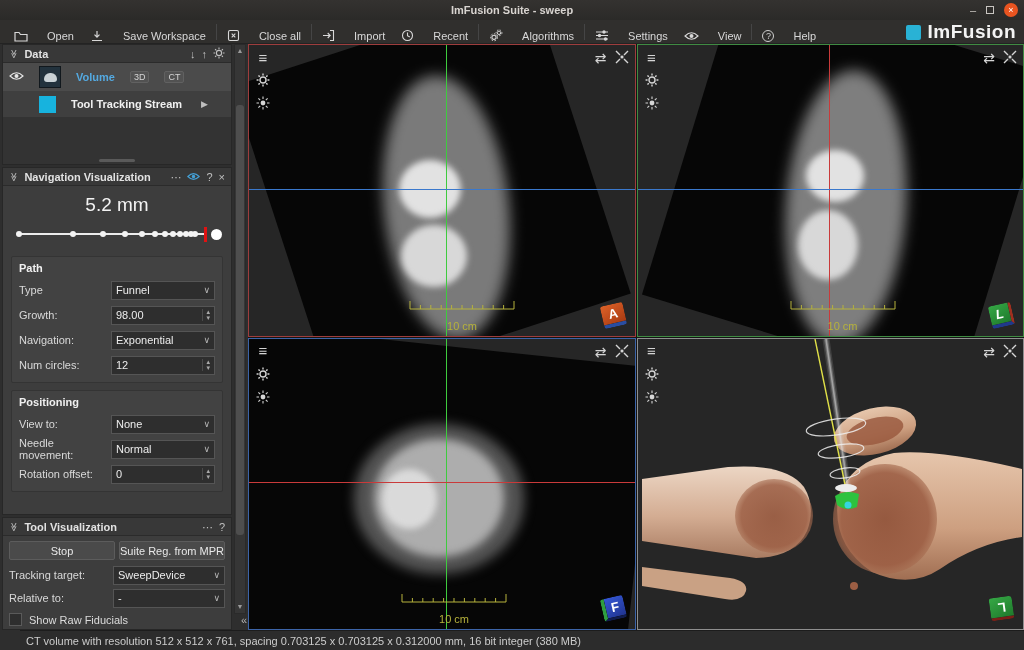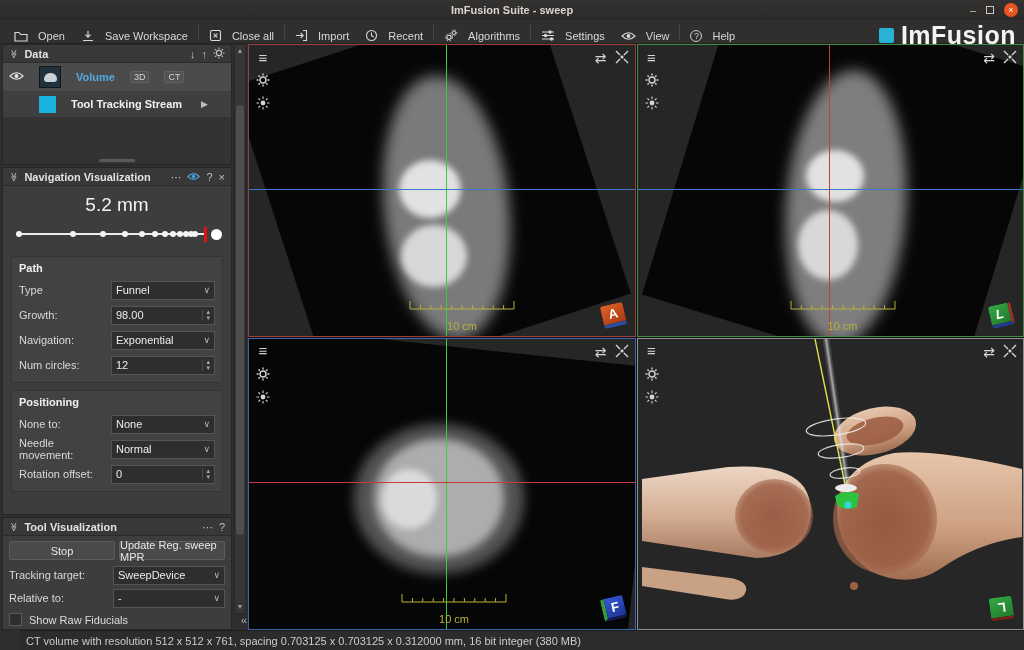--- a/index.html
+++ b/index.html
@@ -14,35 +14,35 @@
     background:linear-gradient(#343230,#2b2a28); display:flex; align-items:center; }
   .tb-title { flex:1; text-align:center; font-weight:bold; font-size:11px; color:#d8d4d0; }
   .winbtns { position:absolute; right:6px; top:0; height:20px; display:flex; align-items:center; gap:10px; }
   .wb { color:#c9c5c1; font-size:11px; line-height:10px; cursor:default; }
   .wb-max { width:8px; height:8px; border:1px solid #c9c5c1; }
   .wb-close { width:14px; height:14px; border-radius:50%; background:#e95420; color:#fff;
     display:flex; align-items:center; justify-content:center; font-size:9px; }
   
   .toolbar { position:absolute; left:0; top:20px; width:1024px; height:24px; background:#302f2d;
     border-bottom:1px solid #232323; display:flex; align-items:center; padding:0 6px; }
-  .titem { display:flex; align-items:center; gap:10px; padding:0 8px; height:22px; color:#d8d8d8; white-space:nowrap;margin-top:8px; }
+  .titem { display:flex; align-items:center; gap:19px; padding:0 8px; height:22px; color:#d8d8d8; white-space:nowrap;margin-top:8px; }
   .titem svg { display:block; }
   .tsep { width:1px; height:16px; background:#1f1f1f; border-right:1px solid #454545; margin:0 2px; }
   .circ-q { width:12px; height:12px; border:1px solid #cfcfcf; border-radius:50%; font-size:9px;
     display:flex; align-items:center; justify-content:center; color:#cfcfcf; }
   .streambox { display:flex; align-items:center; margin-left:2px; }
   .stream-label { background:#3b3b3b; border:1px solid #272727; color:#cfcfcf; padding:3px 12px 3px 8px; height:20px; }
   .pbtn { width:27px; height:20px; display:flex; align-items:center; justify-content:center; gap:3px; }
   .pause-bar { width:4px; height:12px; background:#f2f2f2; }
   .stop-sq { width:12px; height:12px; background:#f2f2f2; }
   .rec-dot { width:12px; height:12px; border-radius:50%; background:#7d7d7d; }
   .arrow-sw { color:#d8d8d8; font-size:14px; }
   .logo { position:absolute; right:8px; top:21px; display:flex; align-items:center; gap:7px; }
   .logo-sq { width:15px; height:15px; background:#29b2d5; border-radius:2px; }
-  .logo-text { font-size:25px; font-weight:bold; letter-spacing:.5px; color:#f4f4f4; }
+  .logo-text { font-size:19px; font-weight:bold; letter-spacing:.5px; color:#f4f4f4; }
   
   .sidebar { position:absolute; left:0; top:44px; width:248px; height:586px; background:#2e2e2e; }
   .panel { position:absolute; left:2px; width:230px; background:#3d3d3d; border:1px solid #272727; }
   .phead { height:18px; background:#383838; border-bottom:1px solid #2b2b2b; display:flex;
     align-items:center; padding:0 6px; gap:6px; font-weight:bold; color:#e2e2e2; }
   .chev2 { display:inline-block; transform:rotate(90deg); font-size:9px; color:#bbb; font-weight:normal; }
   .phead .sp { flex:1; }
   .hic { color:#c0c0c0; font-weight:normal; font-size:11px; line-height:10px; }
   .hic.eye svg { display:block; }
   
@@ -334,21 +334,21 @@
               <span class="spinb">
                   <span>▴</span>
                   <span>▾</span>
                 </span>
             </div>
           </div>
         </div>
         <div class="group">
           <div class="gtitle">Positioning</div>
           <div class="frow">
-            <span class="flabel">None to:</span>
+            <span class="flabel">View to:</span>
             <div class="ctrl">
               <span class="cv">None</span>
               <span class="chevdn">∨</span>
             </div>
           </div>
           <div class="frow">
             <span class="flabel">Needle movement:</span>
             <div class="ctrl">
               <span class="cv">Normal</span>
               <span class="chevdn">∨</span>
@@ -373,21 +373,21 @@
       <div class="phead">
         <span class="chev2">≫</span>
         <span>Tool Visualization</span>
         <span class="sp"></span>
         <span class="hic">⋯</span>
         <span class="hic">?</span>
       </div>
       <div class="tool-body">
         <div class="btnrow">
           <div class="wbtn">Stop</div>
-          <div class="wbtn">Update Reg. sweep MPR</div>
+          <div class="wbtn">Suite Reg. from MPR</div>
         </div>
         <div class="frow" style="margin-bottom:3px">
           <span class="flabel">Tracking target:</span>
           <div class="ctrl" style="width:112px">
             <span class="cv">SweepDevice</span>
             <span class="chevdn">∨</span>
           </div>
         </div>
         <div class="frow" style="margin-bottom:3px">
           <span class="flabel">Relative to:</span>

